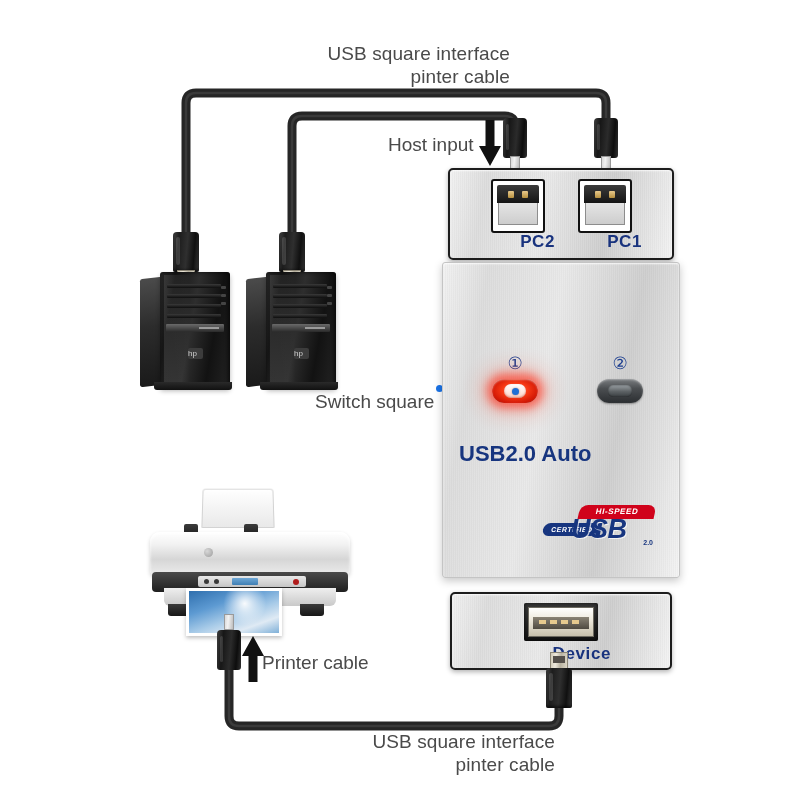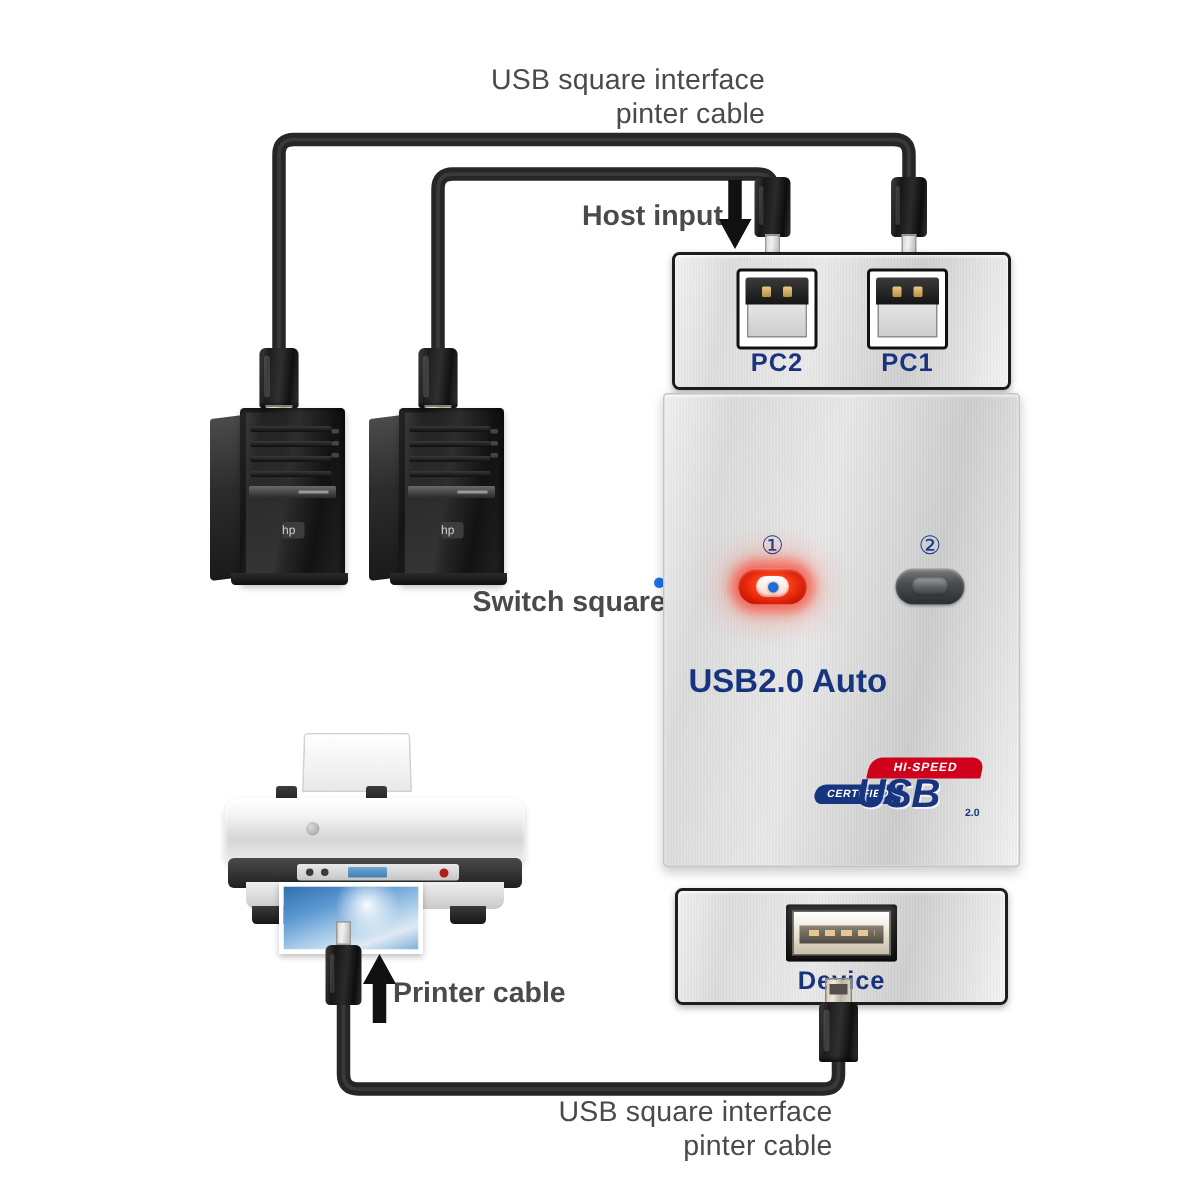--- a/index.html
+++ b/index.html
@@ -29,21 +29,20 @@
     font-size: 19px;
     line-height: 23px;
     text-align: right;
     letter-spacing: .1px;
     white-space: nowrap;
   }
   .label-inline {
     color: #4a4a4a;
     font-size: 19px;
     white-space: nowrap;
-    font-weight: bold;
   }
 
   
   .cable-layer {
     position: absolute;
     left: 0; top: 0;
     width: 800px; height: 800px;
     pointer-events: none;
   }
 
@@ -305,21 +304,21 @@
     width:6px; height:7px;
     background:linear-gradient(180deg,#e8c98c,#b8913f);
     border-radius:1px;
   }
   .port-label {
     position:absolute;
     color:#19337e;
     font-weight:bold;
     font-size:17px;
     letter-spacing:.6px;
-    text-align:center;
+    text-align:right;
     white-space:nowrap;
   }
 
   
   .port-a {
     position:absolute;
     width:74px; height:38px;
     background:linear-gradient(180deg,#3a3a3a,#121212);
     border-radius:2px;
     box-shadow: inset 0 0 4px rgba(0,0,0,.8);

